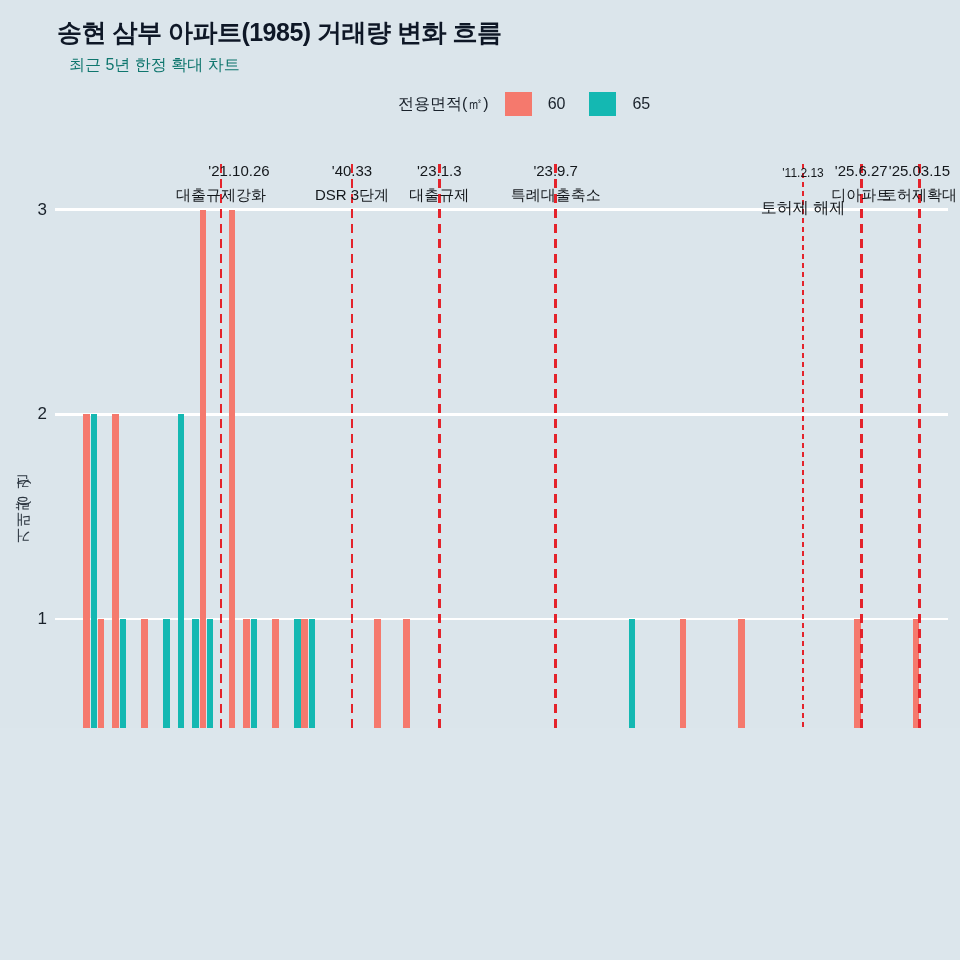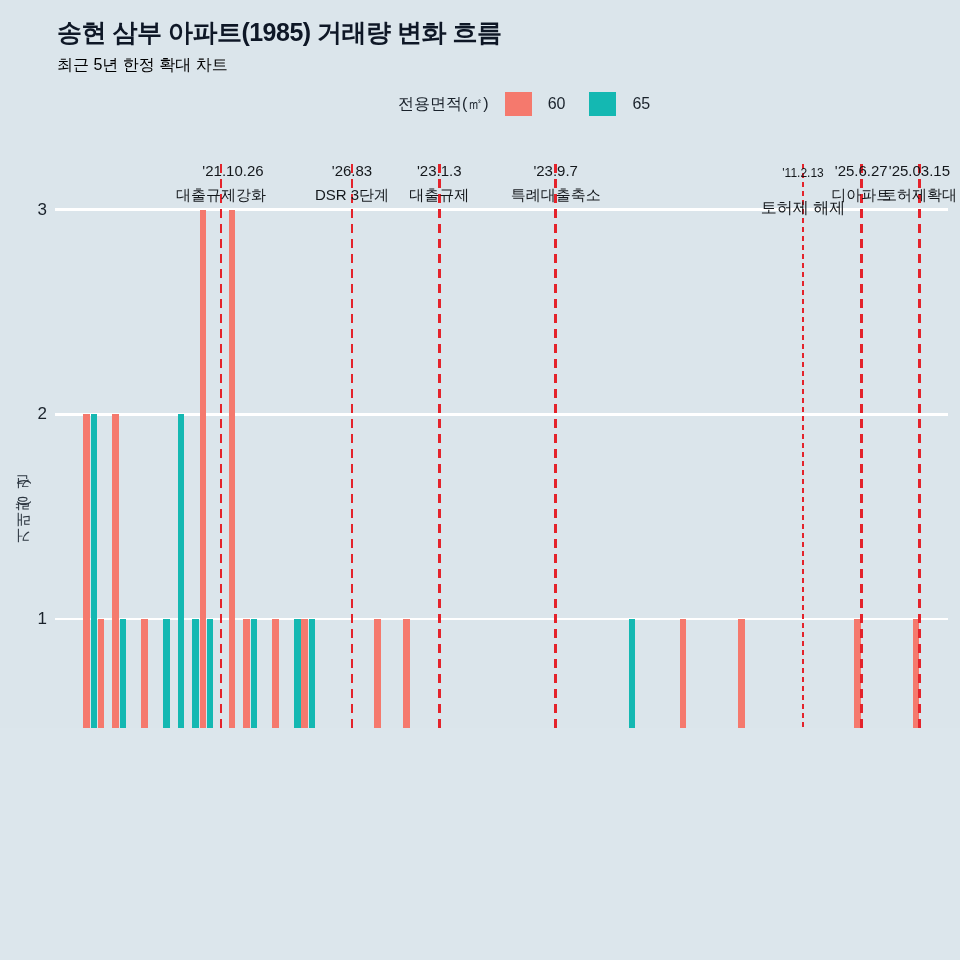--- a/index.html
+++ b/index.html
@@ -1,20 +1,20 @@
 <!DOCTYPE html>
 <html><head>
 <meta charset="utf-8">
 <style>
   html,body{margin:0;padding:0;}
   body{font-family:"Liberation Sans","DejaVu Sans",sans-serif;background:#dce6ec;}
   #stage{position:relative;width:960px;height:728px;background:#dbe5eb;overflow:hidden;padding-left:20px;}
   .abs{position:absolute;}
   [data-name="page-title"]{left:57px;top:16px;font-size:25px;font-weight:700;color:#0e1726;letter-spacing:-0.5px;}
-  [data-name="page-subtitle"]{left:57px;top:55px;font-size:16px;color:#000000;}
+  [data-name="page-subtitle"]{left:69px;top:55px;font-size:16px;color:#0f766e;}
   [data-name="legend"]{left:398px;top:92px;display:flex;align-items:center;gap:16px;}
   .legend-label{font-size:16px;color:#1a222b;}
   .swatch{width:27px;height:24px;display:inline-block;}
   .legend-val{font-size:16px;color:#1a222b;margin-right:8px;}
   
   .gridline{position:absolute;left:55px;width:893px;height:2.5px;background:#ffffff;}
   .ytick-label{position:absolute;left:0;width:47px;text-align:right;font-size:17px;color:#1a222b;}
   .bar{position:absolute;width:6.6px;}
   .xtick{position:absolute;top:842px;height:10.5px;width:1.5px;background:#15191d;}
   .xlab{position:absolute;top:867px;font-size:11.5px;color:#1a222b;white-space:nowrap;
@@ -199,24 +199,24 @@
       <div class="xlab" data-name="x-tick-label" style="left: 880.8px;">202507</div>
       <div class="xtick" data-name="x-tick-mark" style="left: 889.6px;"></div>
       <div class="xlab" data-name="x-tick-label" style="left: 895.35px;">202508</div>
       <div class="xtick" data-name="x-tick-mark" style="left: 904.15px;"></div>
       <div class="xlab" data-name="x-tick-label" style="left: 909.9px;">202509</div>
       <div class="xtick" data-name="x-tick-mark" style="left: 918.7px;"></div>
       <div class="xlab" data-name="x-tick-label" style="left: 924.45px;">202510</div>
       <div class="xtick" data-name="x-tick-mark" style="left: 933.25px;"></div>
       <div class="xlab" data-name="x-tick-label" style="left: 939px;">202511</div>
       <div class="annline" data-name="event-line-202110" style="left: 219.75px;"></div>
-      <div class="anndate" data-name="event-date-202110" style="left: 233px;">'21.10.26</div>
+      <div class="anndate" data-name="event-date-202110" style="left: 239px;">'21.10.26</div>
       <div class="annlabel" data-name="event-label-202110" style="left: 221.05px;">대출규제강화</div>
       <div class="annline" data-name="event-line-202207" style="left: 350.7px;"></div>
-      <div class="anndate" data-name="event-date-202207" style="left: 352px;">'26.83</div>
+      <div class="anndate" data-name="event-date-202207" style="left: 352px;">'40.33</div>
       <div class="annlabel" data-name="event-label-202207" style="left: 352px;">DSR 3단계</div>
       <div class="annline" data-name="event-line-202301" style="left: 438px;"></div>
       <div class="anndate" data-name="event-date-202301" style="left: 439.3px;">'23.1.3</div>
       <div class="annlabel" data-name="event-label-202301" style="left: 439.3px;">대출규제</div>
       <div class="annline" data-name="event-line-202309" style="left: 554.4px;"></div>
       <div class="anndate" data-name="event-date-202309" style="left: 555.7px;">'23.9.7</div>
       <div class="annlabel" data-name="event-label-202309" style="left: 555.7px;">특례대출축소</div>
       <div class="annline thin" data-name="event-line-202502" style="left: 802.35px;"></div>
       <div class="anndate small" data-name="event-date-202502" style="left: 803.05px;">'11.2.13</div>
       <div class="annlabel small" data-name="event-label-202502" style="left: 803.05px;">토허제 해제</div>

